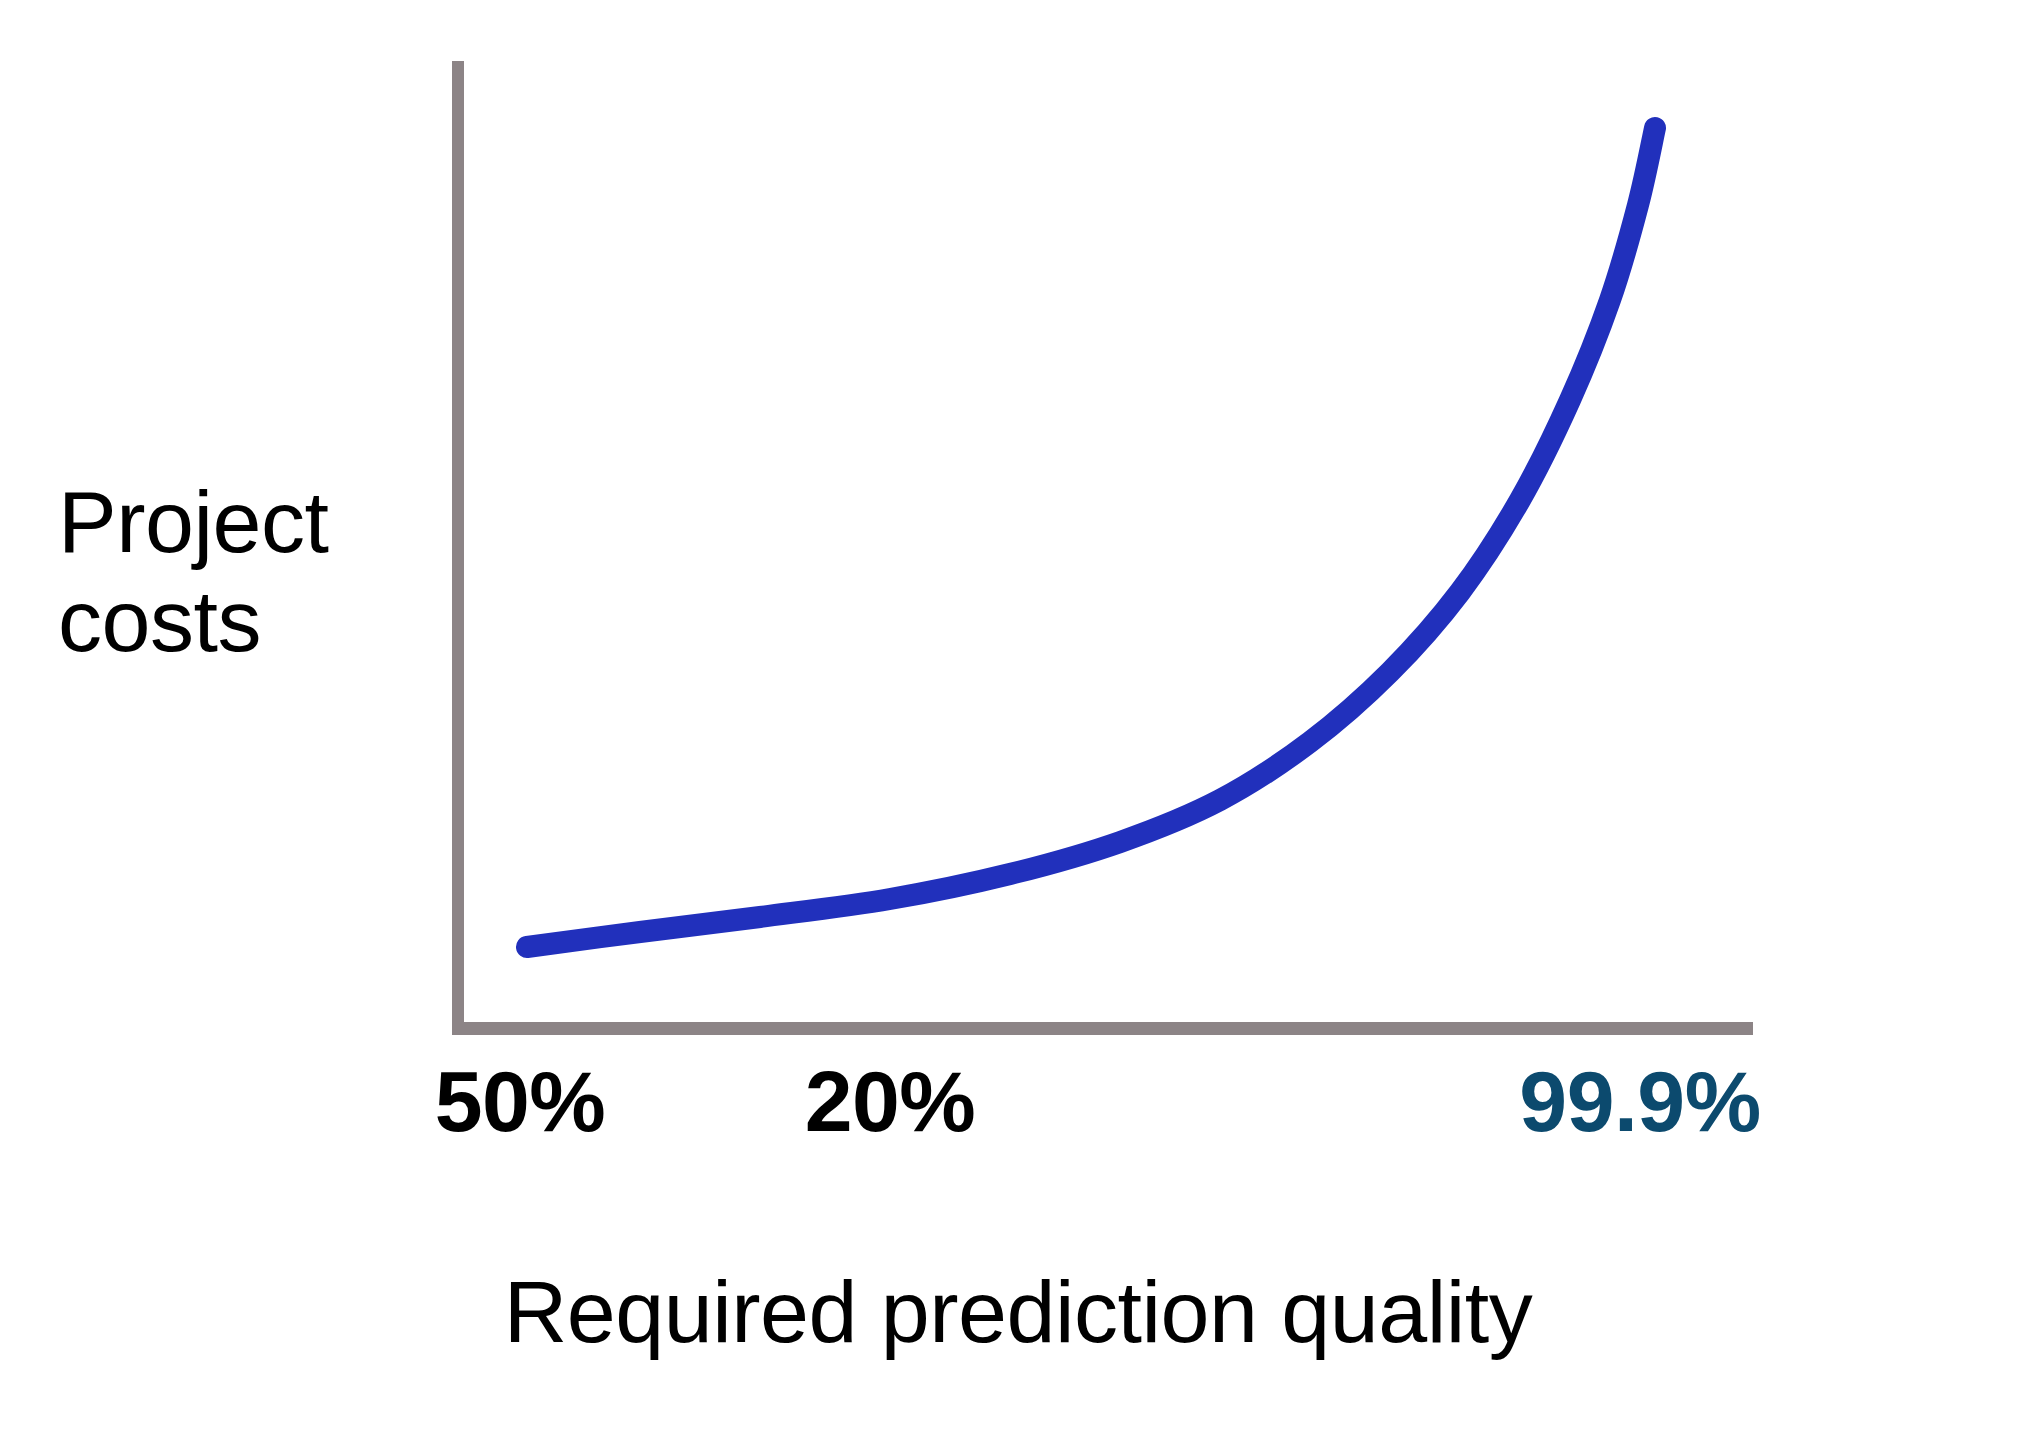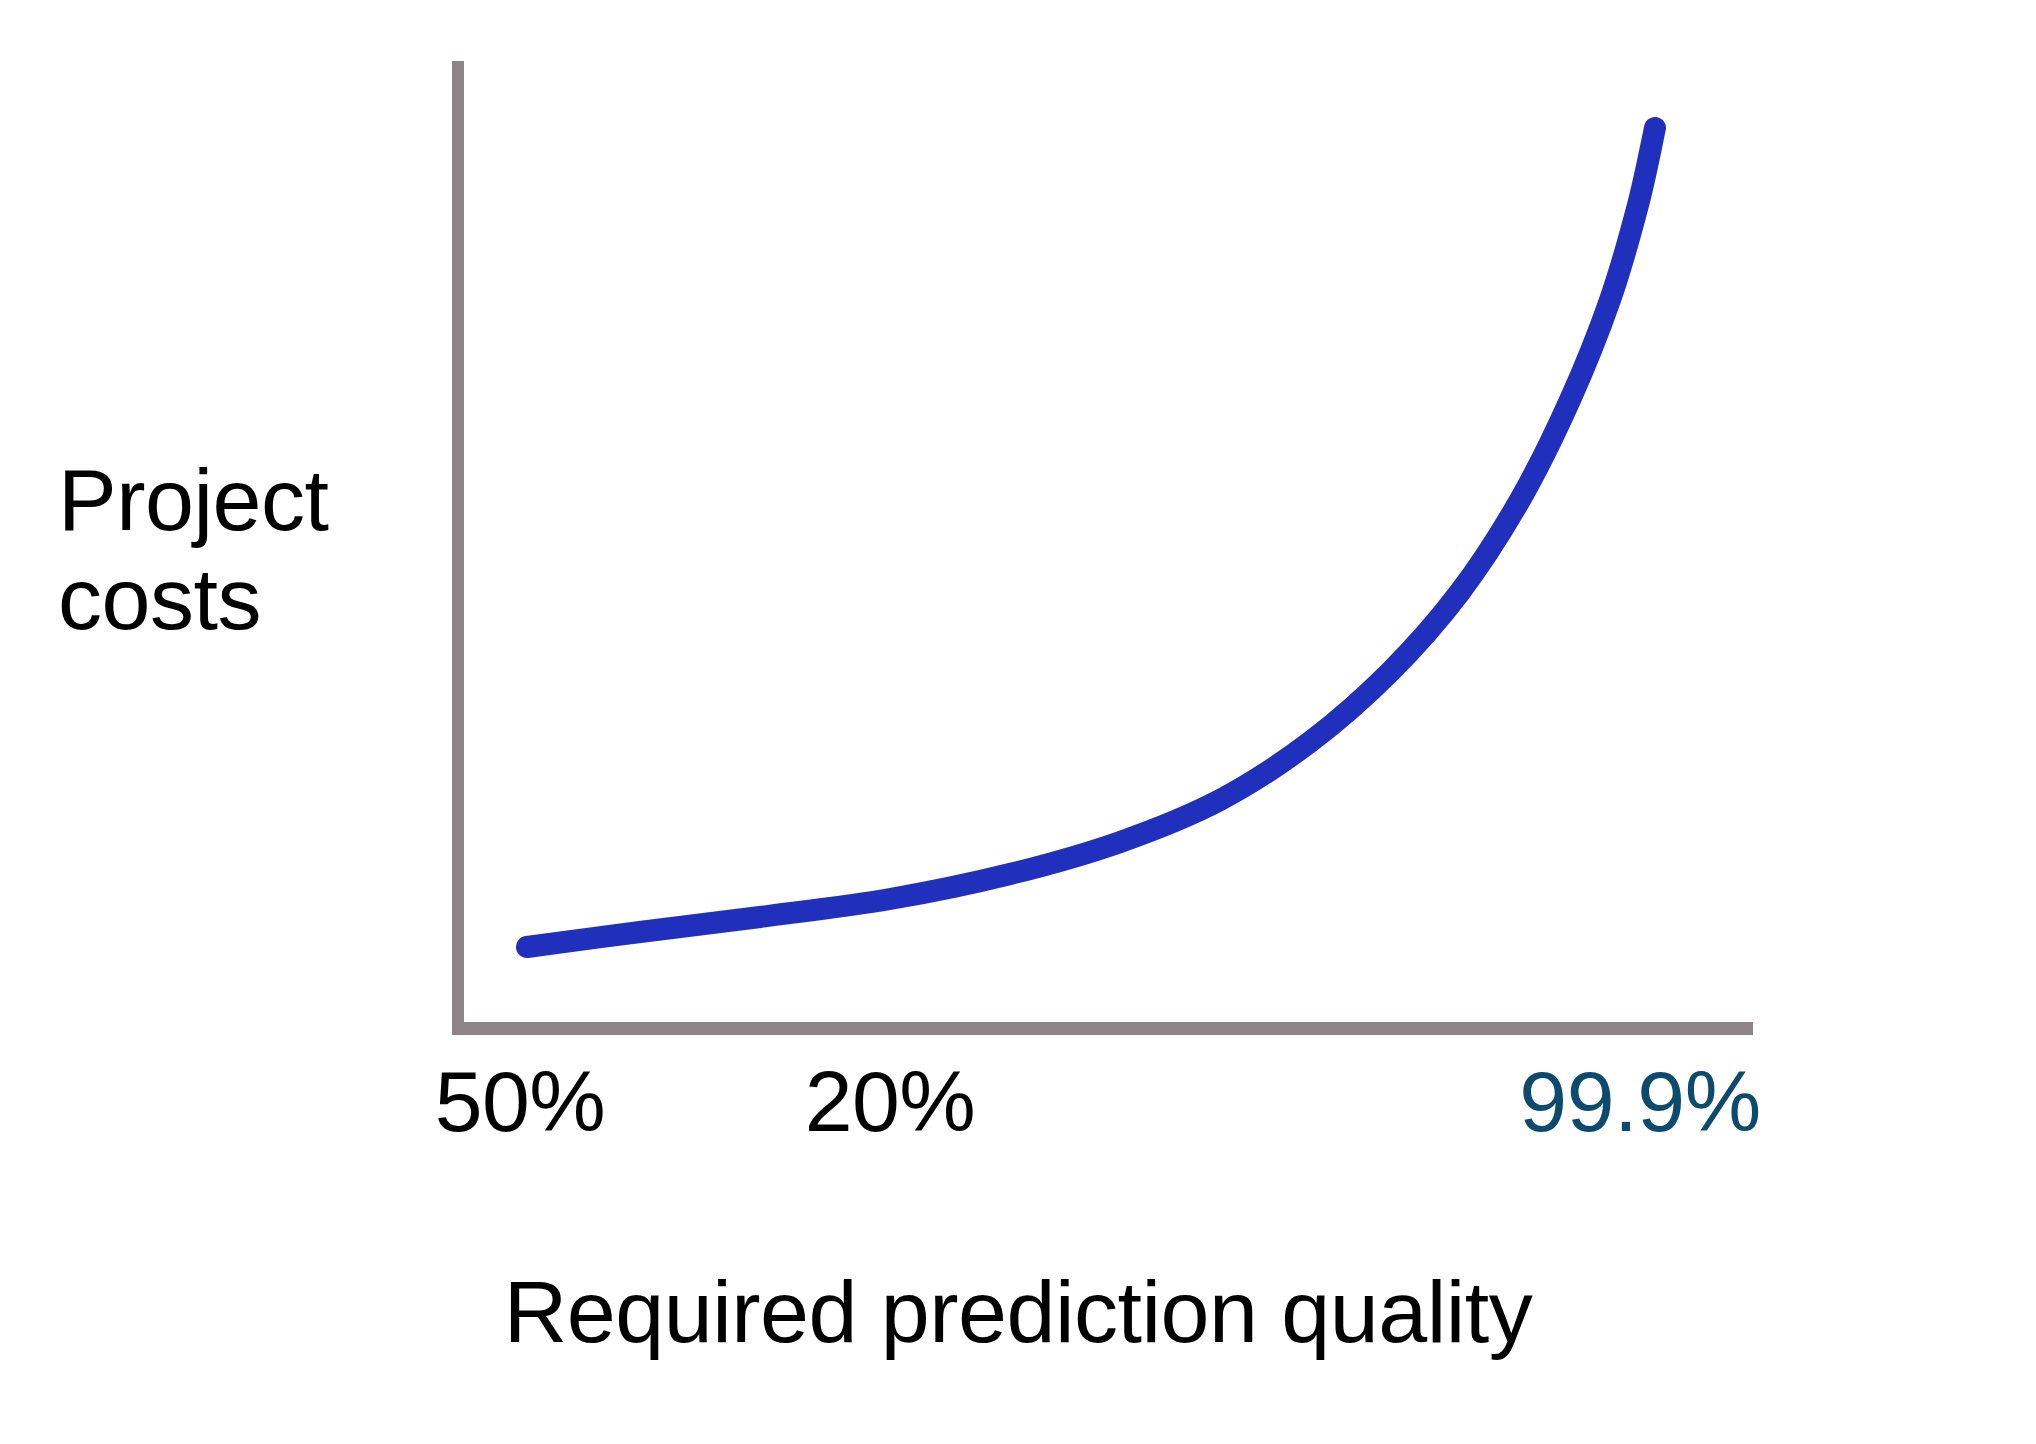--- a/index.html
+++ b/index.html
@@ -20,21 +20,21 @@
     position: relative;
     width: 2036px;
     height: 1444px;
     background: #ffffff;
   }
 
   
   #y-axis-title {
     position: absolute;
     left: 58px;
-    top: 450px;
+    top: 472px;
     width: 360px;
     font-size: 88px;
     line-height: 1.13;
     letter-spacing: -0.5px;
     color: #000000;
     white-space: pre-line;
     text-align: left;
   }
 
   
@@ -46,20 +46,21 @@
     height: 1444px;
   }
 
   
   #x-tick-labels {
     position: absolute;
     left: 0;
     top: 1058px;
     width: 2036px;
     height: 110px;
+    font-weight: bold;
   }
   .x-tick-label {
     position: absolute;
     top: 0;
     font-size: 86px;
     line-height: 1;
     letter-spacing: -0.5px;
     color: #000000;
     transform: translateX(-50%);
     white-space: nowrap;

